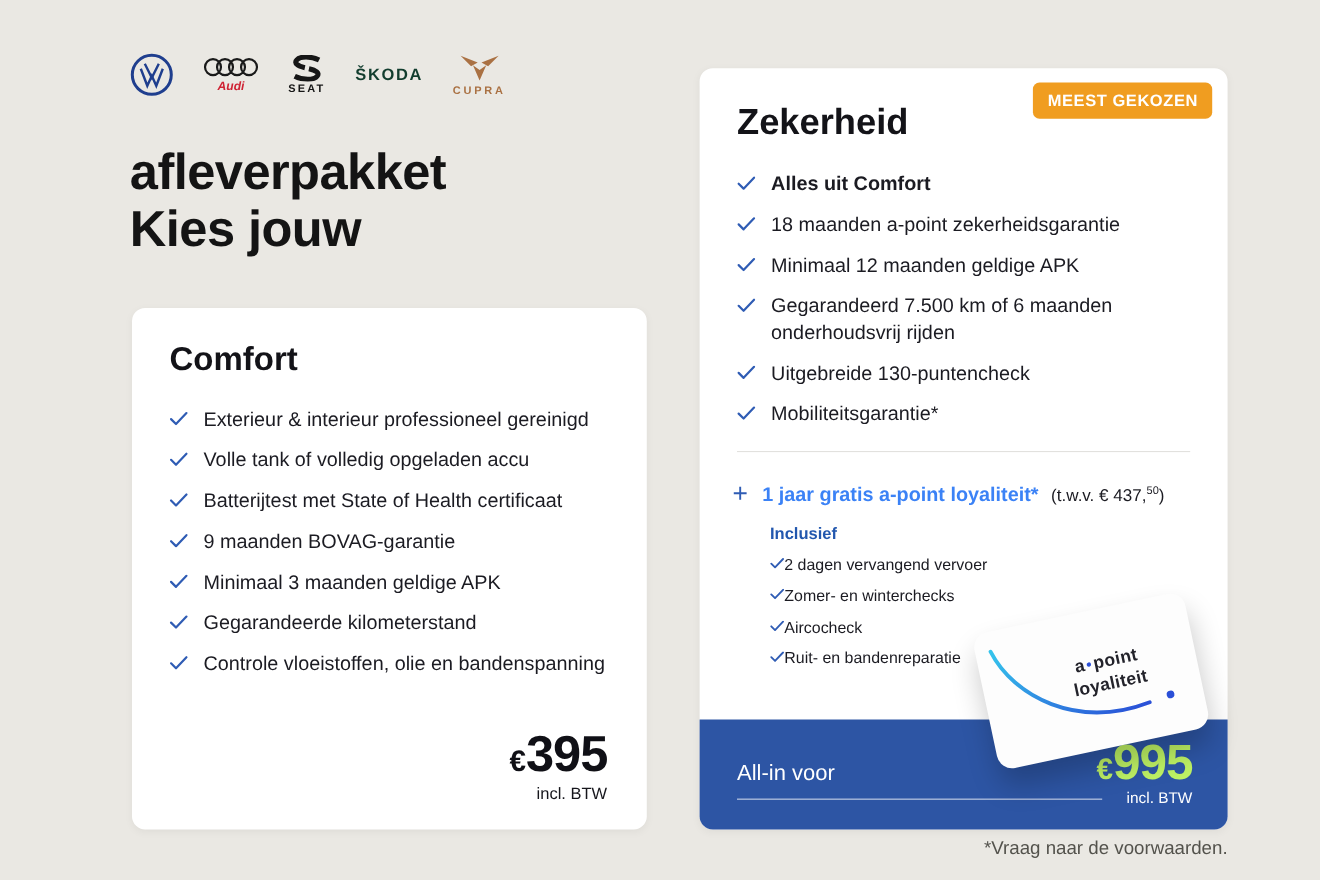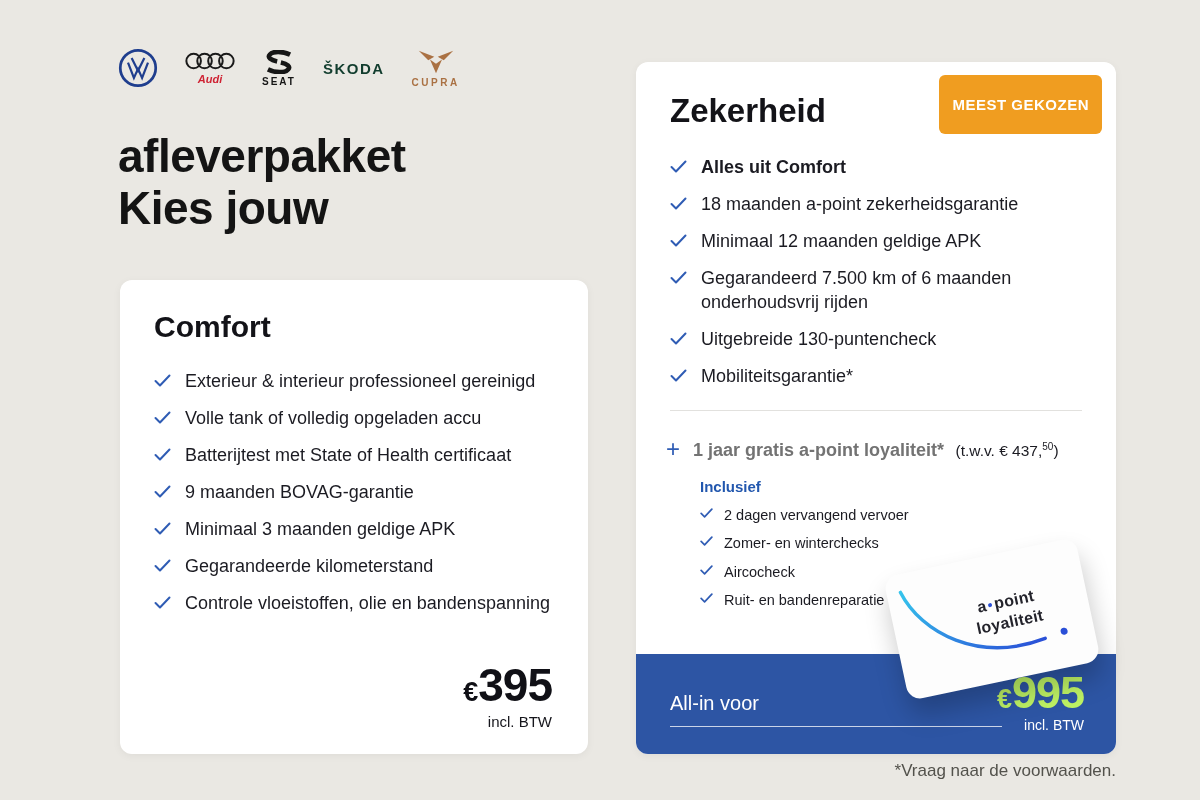--- a/index.html
+++ b/index.html
@@ -26,33 +26,33 @@
   .card-title{font-weight:700;color:#131318;margin:30px 0 0 34px;}
   .card-comfort .card-title{font-size:30px;}
   .card-zekerheid .card-title{font-size:33px;}
 
   .features{list-style:none;margin:26px 0 0;padding:0 26px 0 34px;}
   .features li{display:flex;gap:14px;margin-bottom:13px;font-size:18px;color:#1b1b22;line-height:1.33;}
   .features .check-icon{flex:0 0 auto;margin-top:4px;}
   .bold-item{font-weight:700;}
 
   .badge{position:absolute;top:13px;right:14px;background:#f09d20;color:#ffffff;
-         font-size:15px;font-weight:700;letter-spacing:.5px;padding:21px 13px;border-radius:6px;}
+         font-size:15px;font-weight:700;letter-spacing:.5px;padding:8px 13px;border-radius:6px;}
 
   .divider{height:1px;background:#e2e1de;margin:21px 34px 0;}
 
   .loyalty-row{display:flex;align-items:baseline;gap:13px;margin:25px 26px 0 30px;}
   .plus-icon{color:#2f5cb4;font-size:24px;font-weight:400;line-height:1;position:relative;top:1px;}
-  .loyalty-title{font-size:18px;font-weight:700;color:#737373;}
+  .loyalty-title{font-size:18px;font-weight:700;color:#3b82f6;}
   .loyalty-value{font-size:15.5px;color:#1b1b22;margin-left:7px;white-space:nowrap;text-align:right;}
   .loyalty-value sup{font-size:10px;}
 
   .inclusief-label{margin:17px 0 0 64px;color:#2257ae;font-size:15px;font-weight:600;}
   .sub-features{list-style:none;margin:11px 0 0;padding:0 0 0 64px;}
-  .sub-features li{display:flex;gap:11px;margin-bottom:9px;font-size:14.5px;color:#1b1b22;line-height:1.35;}
+  .sub-features li{display:flex;margin-bottom:9px;font-size:14.5px;color:#1b1b22;line-height:1.35;}
   .sub-features .check-icon{flex:0 0 auto;margin-top:2px;}
 
   
   .comfort-price{position:absolute;right:36px;bottom:24px;text-align:right;color:#101016;}
   .price-line .euro{font-size:27px;font-weight:700;}
   .price-line .amount{font-size:46px;font-weight:700;letter-spacing:-1px;}
   .price-note{font-size:15px;margin-top:1px;color:#16161c;}
 
   
   .loyalty-card{position:absolute;right:26px;bottom:72px;width:196px;height:126px;background:#fdfdfd;

